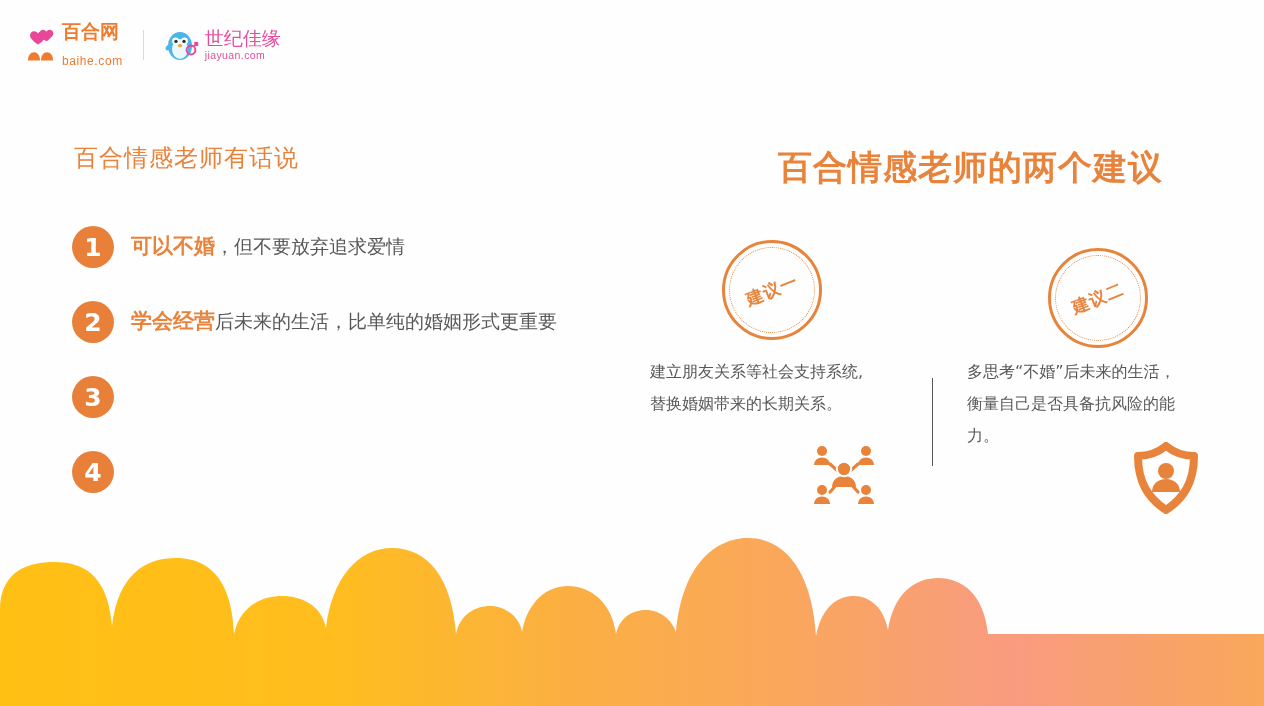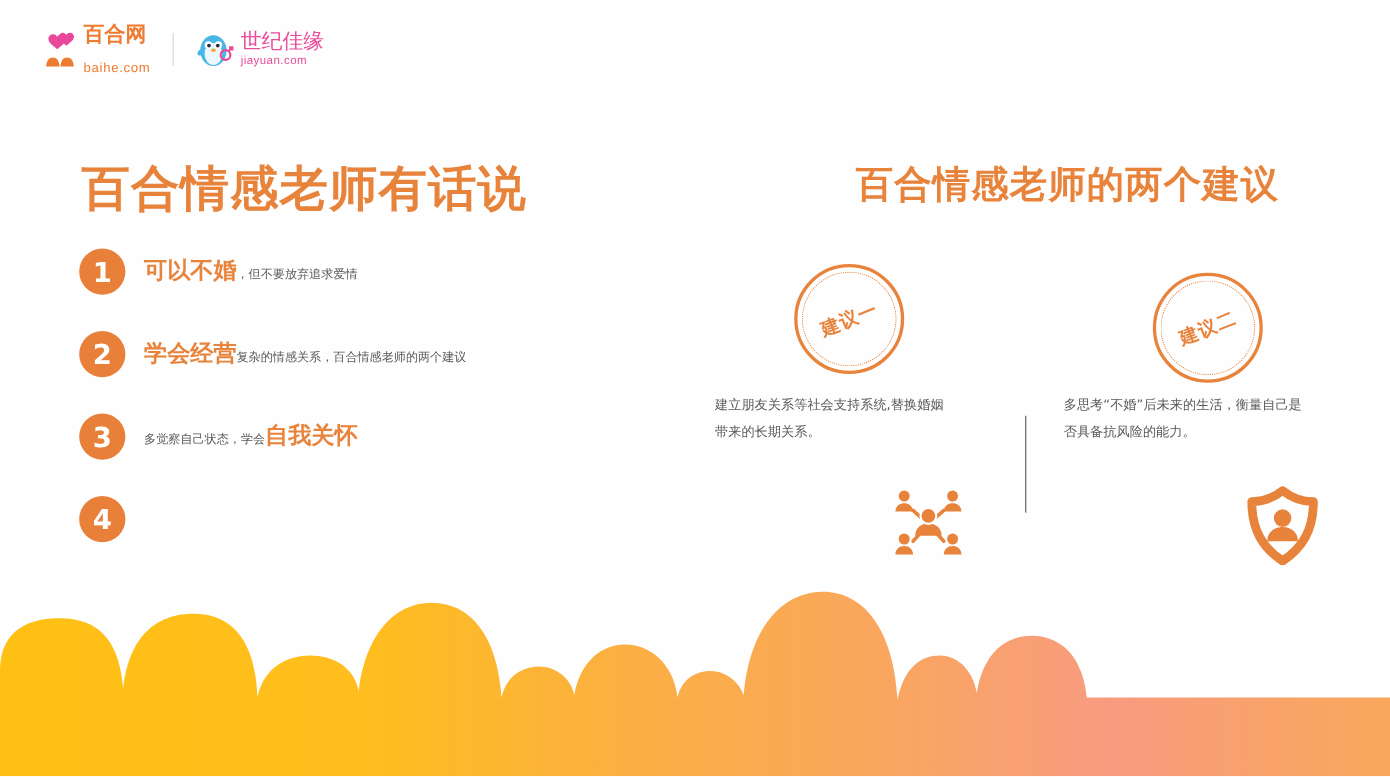--- a/index.html
+++ b/index.html
@@ -11,21 +11,21 @@
   }
   #slide {
     position:relative;
     width:1264px; height:706px;
     background:#FEFEFE;
     overflow:hidden;
   }
 
   
   .logo-bar {
-    position:absolute; left:40px; top:22px;
+    position:absolute; left:26px; top:22px;
     display:flex; align-items:center; gap:14px;
   }
   .logo-baihe { display:flex; align-items:center; gap:6px; }
   .baihe-mark { width:30px; height:32px; display:block; }
   .baihe-words { display:flex; flex-direction:column; line-height:1; }
   .baihe-cn {
     font-size:19px; font-weight:700; color:#EE7B2E; letter-spacing:0px;
     font-family:"DejaVu Sans","Liberation Sans",sans-serif;
   }
   .baihe-en {
@@ -44,21 +44,21 @@
     font-family:"DejaVu Sans","Liberation Sans",sans-serif;
   }
   .jy-en {
     font-size:10.5px; color:#E84C9A; letter-spacing:0.4px; margin-top:2px;
     font-family:"Liberation Sans",sans-serif;
   }
 
   
   .h-left {
     position:absolute; left:74px; top:142px;
-    font-size:44px; font-weight:700; color:#E8833C; letter-spacing:1px;
+    font-size:24px; font-weight:400; color:#E8833C; letter-spacing:1px;
     font-family:"DejaVu Sans","Liberation Sans",sans-serif;
     white-space:nowrap;
   }
   .h-right {
     position:absolute; left:730px; top:145px;
     font-size:34px; font-weight:700; color:#E8833C; letter-spacing:1px;
     font-family:"DejaVu Sans","Liberation Sans",sans-serif;
     white-space:nowrap;
     margin-left:48px;
   }
@@ -78,21 +78,21 @@
     line-height:1;
   }
   .tip-text {
     margin-left:17px; white-space:nowrap; line-height:1.1;
     font-family:"DejaVu Sans","Liberation Sans",sans-serif;
   }
   .tip-text .hl {
     color:#E8833C; font-weight:700; font-size:21px;
   }
   .tip-text .nm {
-    color:#58585A; font-weight:400; font-size:11px;text-align:center;
+    color:#58585A; font-weight:400; font-size:19px;text-align:center;
   }
 
   
   .sugs { position:absolute; left:650px; top:232px; width:590px; }
   .sug-stamps { position:relative; height:124px; }
   .stamp {
     position:absolute; top:0;
     width:100px; height:100px; border-radius:50%;
     border:3px solid #E8833C;
     display:flex; align-items:center; justify-content:center;
@@ -111,21 +111,21 @@
   #stamp-1 { left:72px; top:8px; }
   #stamp-2 { left:398px; top:16px; }
 
   .sug-cols {
     position:absolute; left:0; top:124px; width:590px;
     display:flex;
   }
   .sug-col { position:relative; width:272px; }
   .sug-col.right { margin-left:45px; }
   .sug-text {
-    font-size:12px; color:#58585A; line-height:2.0;
+    font-size:16px; color:#58585A; line-height:2.0;
     font-family:"DejaVu Sans","Liberation Sans",sans-serif;
     width:218px;
   }
   .sug-divider {
     position:absolute; left:282px; top:22px;
     width:1px; height:88px; background:#555559;
   }
   .sug-icon { position:absolute; }
   #icon-network { left:158px; top:86px; }
   #icon-shield  { left:480px; top:86px; }
@@ -185,29 +185,26 @@
     <div class="tip-row">
       <div class="tip-num">1</div>
       <div class="tip-text">
         <span class="hl">可以不婚</span><span class="nm">，但不要放弃追求爱情</span>
       </div>
     </div>
 
     <div class="tip-row">
       <div class="tip-num">2</div>
       <div class="tip-text">
-        <span class="hl">学会经营</span><span class="nm">复杂的情感关系，百合情感老师的两个建议</span>
+        <span class="hl">学会经营</span><span class="nm">后未来的生活，比单纯的婚姻形式更重要</span>
       </div>
     </div>
 
     <div class="tip-row">
       <div class="tip-num">3</div>
-      <div class="tip-text">
-        <span class="nm">多觉察自己状态，学会</span><span class="hl">自我关怀</span>
-      </div>
     </div>
 
     <div class="tip-row">
       <div class="tip-num">4</div>
     </div>
 
   </div>
 
   <div class="sugs">
 

